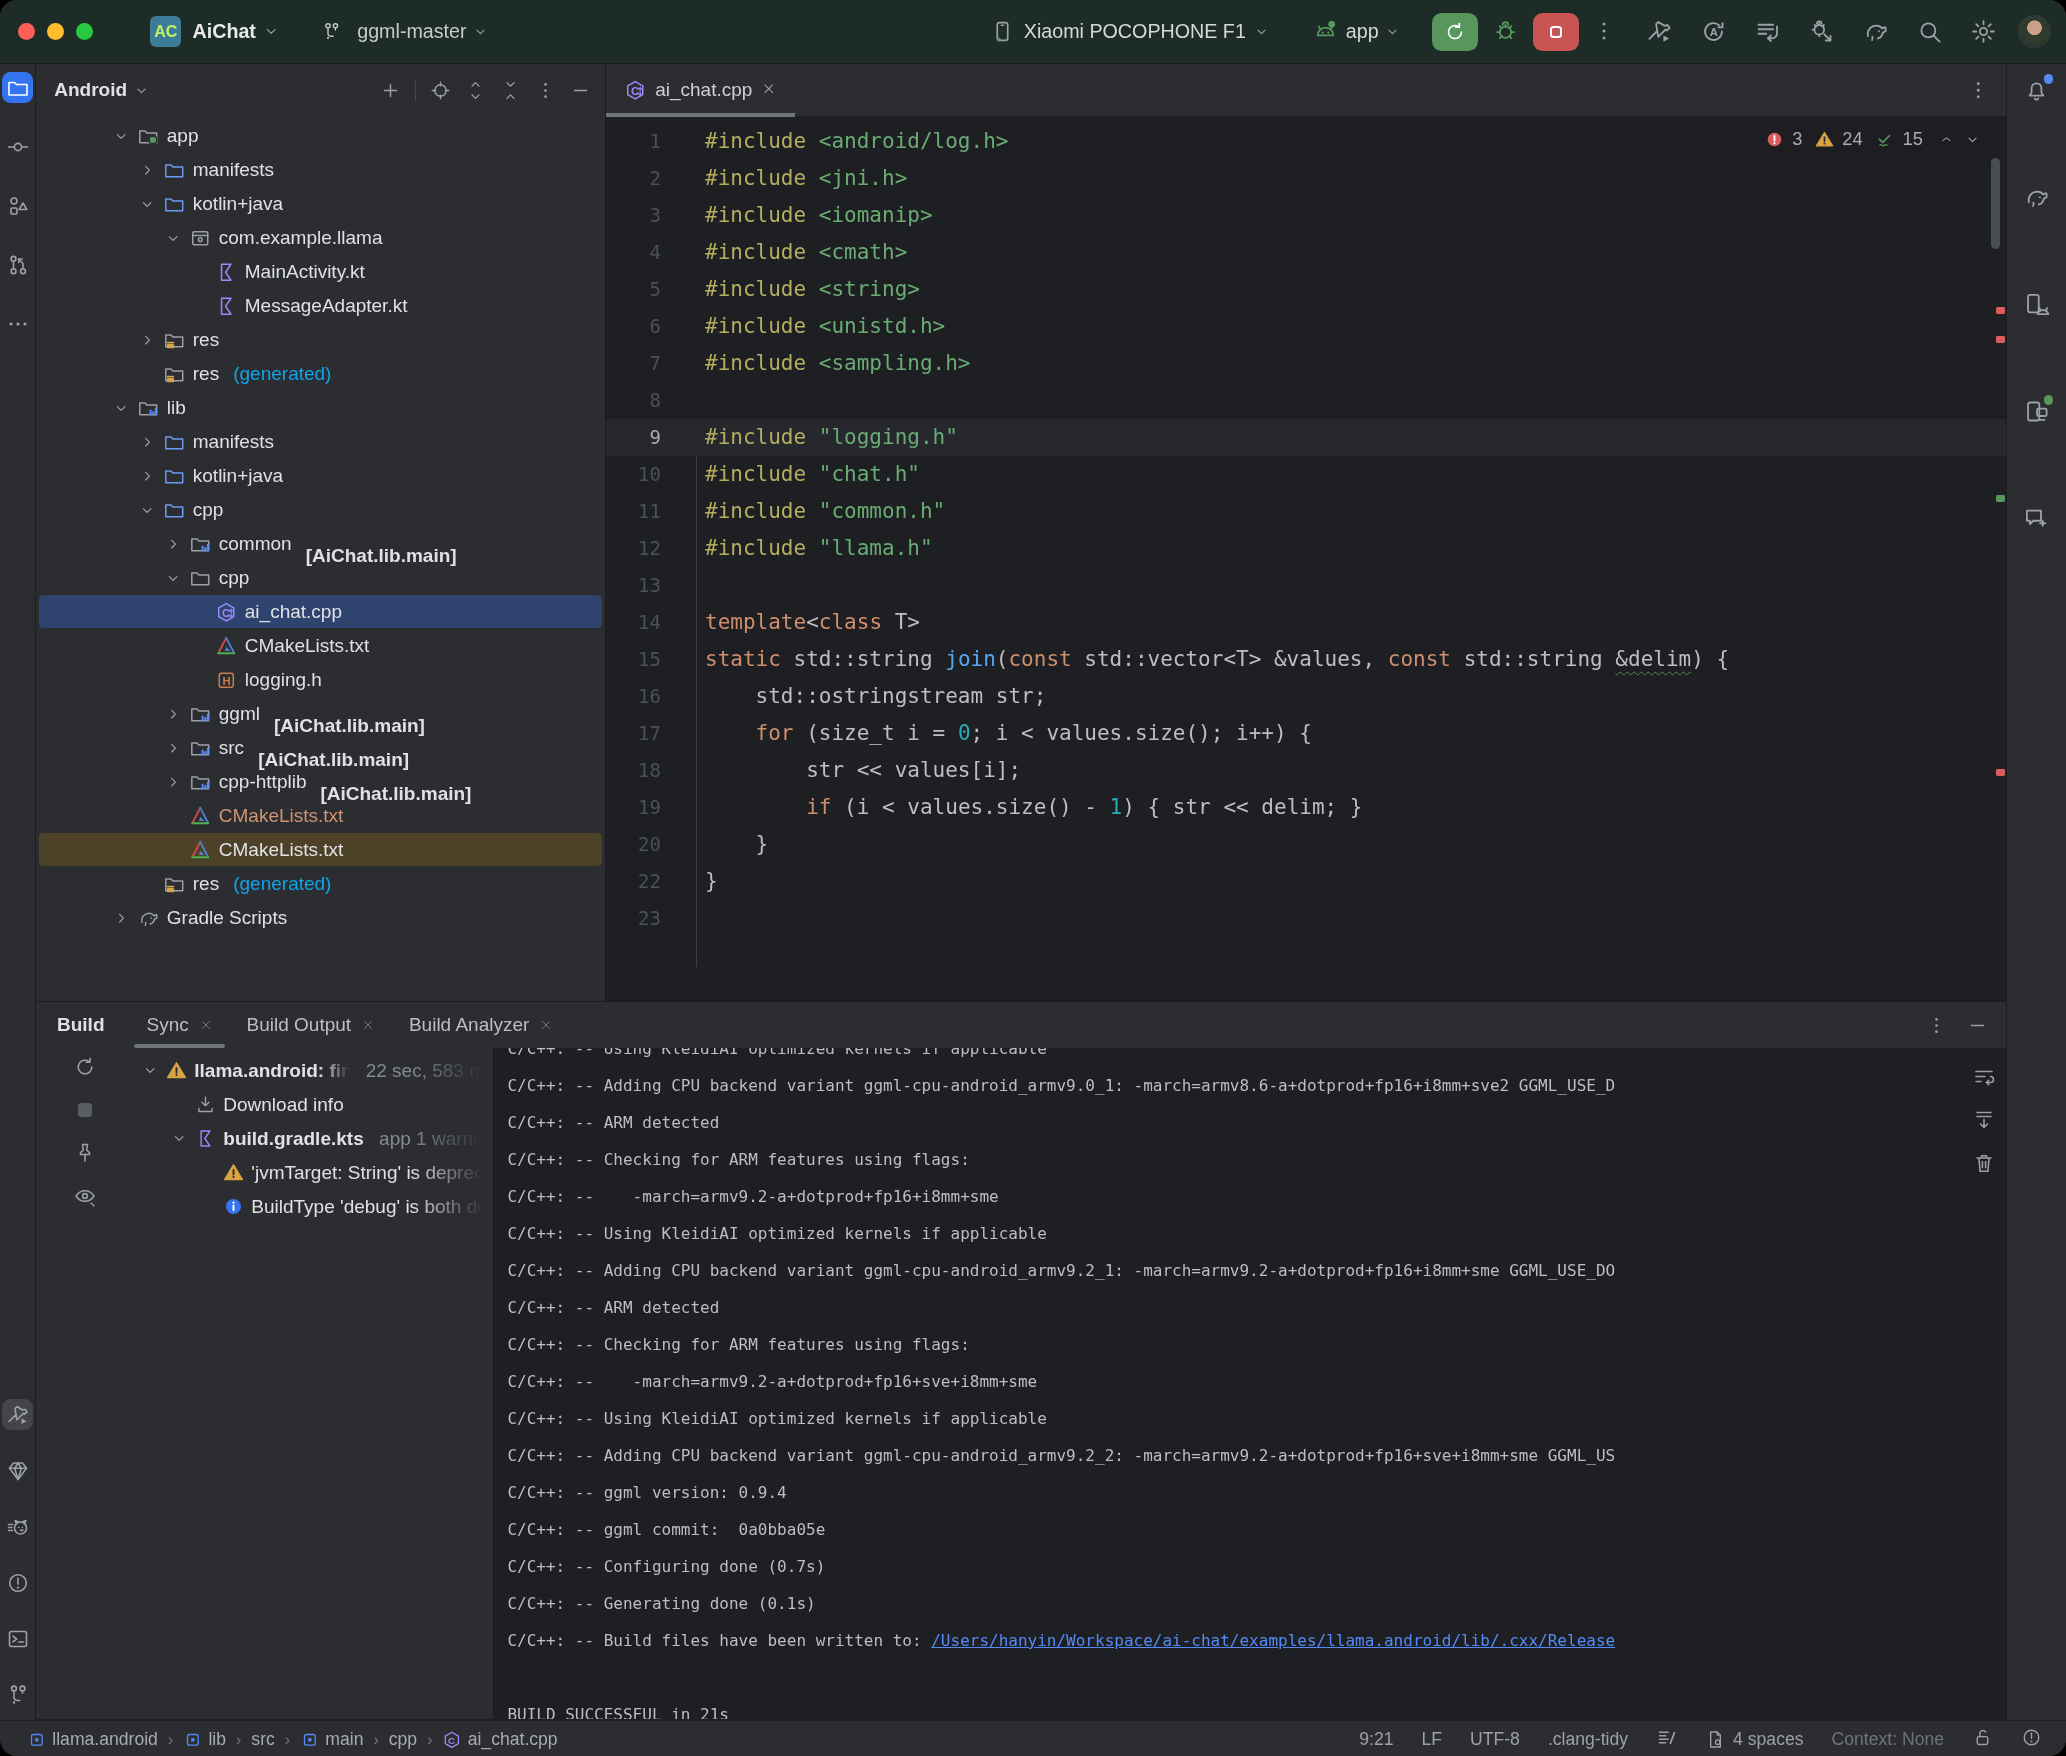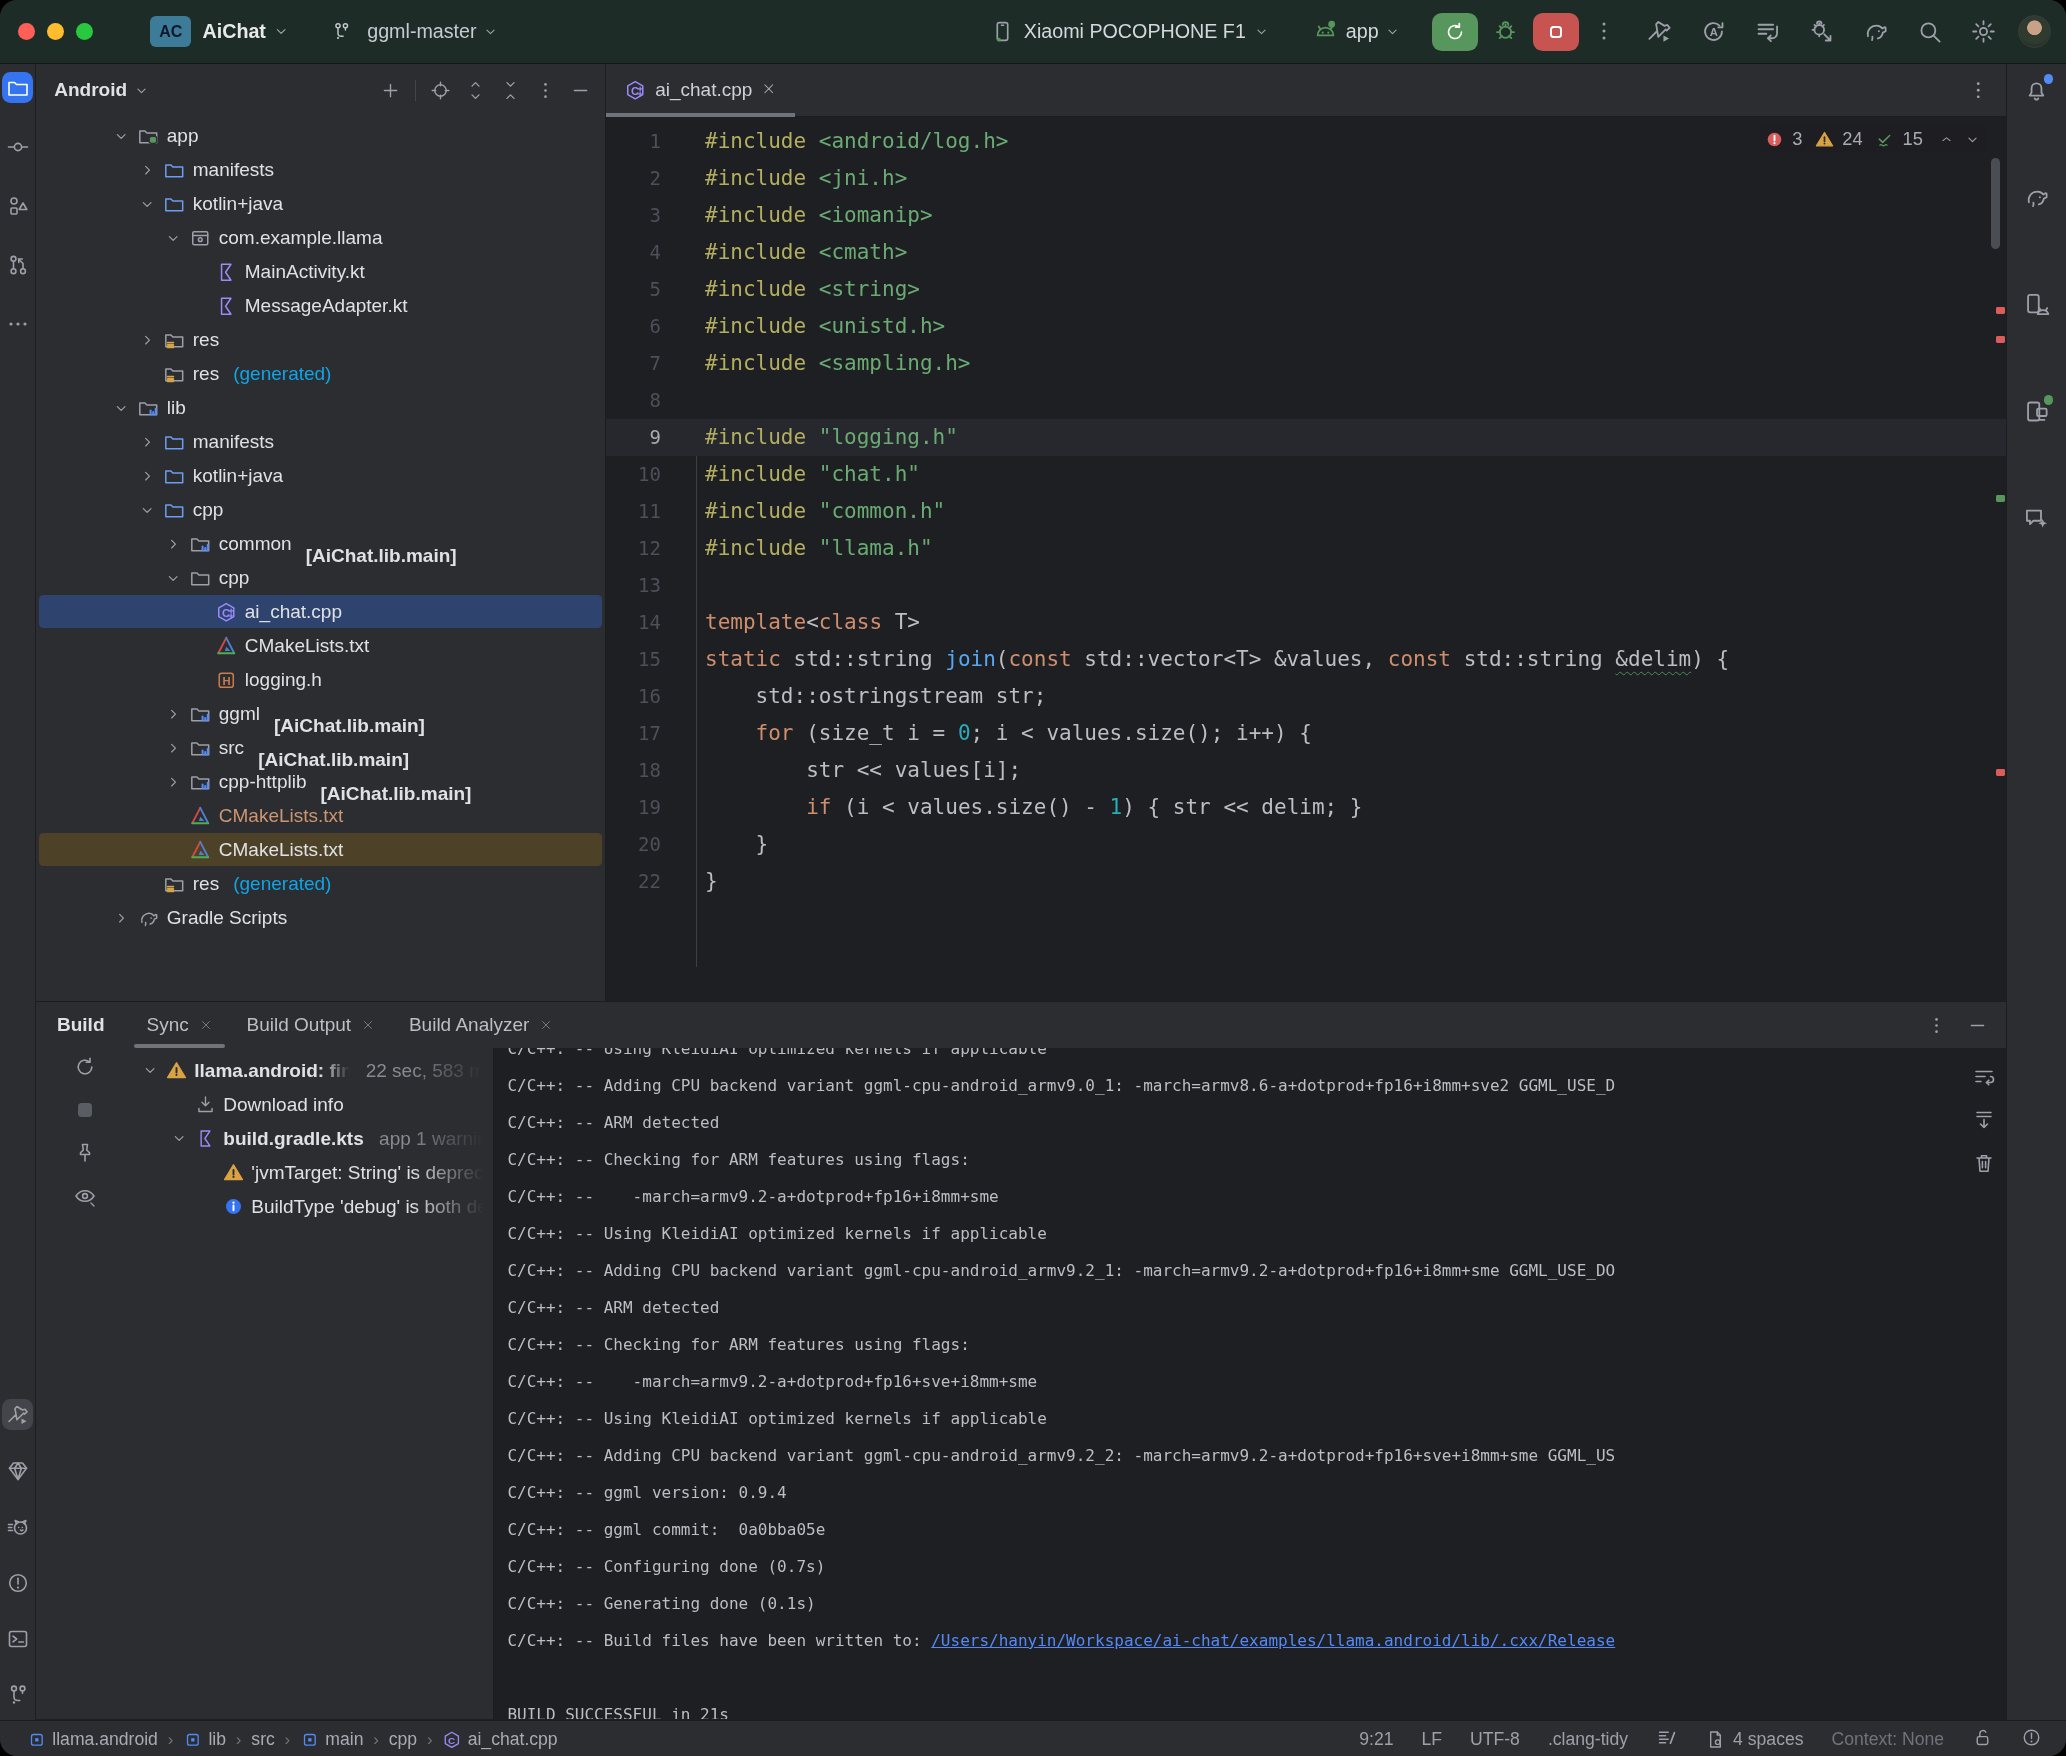--- a/index.html
+++ b/index.html
@@ -6,21 +6,21 @@
   body{width:2066px;height:1757px;overflow:hidden;font-family:"Liberation Sans",sans-serif;-webkit-font-smoothing:antialiased;}
   #win{position:absolute;inset:0;border-radius:17px;overflow:hidden;background:#1E1F22;}
   .ic{display:inline-flex;align-items:center;justify-content:center;flex:none;color:#9DA0A8;}
   .ic svg{display:block;}
 
   
   #titlebar{height:63px;background:#1E2C28;display:flex;align-items:center;border-bottom:1.4px solid #15171A;position:relative;}
   .lights{display:flex;gap:12px;padding-left:18.3px;width:93px;flex:none;}
   .light{width:17px;height:17px;border-radius:50%;}
   .l-close{background:#FF5F57}.l-min{background:#FEBC2E}.l-zoom{background:#28C840}
-  .proj-badge{width:41px;height:31px;border-radius:6px;background:#3C7C99;color:#0f172a;font-weight:700;font-size:16px;display:flex;align-items:center;justify-content:center;margin-left:39px;}
+  .proj-badge{width:31px;height:31px;border-radius:6px;background:#3C7C99;color:#bef264;font-weight:700;font-size:16px;display:flex;align-items:center;justify-content:center;margin-left:39px;}
   .tb-text{color:#E8E9EB;font-size:19.7px;font-weight:600;margin-left:11.2px;}
   .tb-branch{color:#C8CACF;font-size:19.7px;margin-left:7px;}
   .tb-group{display:flex;align-items:center;}
   .btn-run{width:46px;height:38px;border-radius:9.8px;background:#57965C;display:flex;align-items:center;justify-content:center;}
   .btn-stop{width:46px;height:38px;border-radius:9.8px;background:#C75450;display:flex;align-items:center;justify-content:center;}
   .avatar{width:31px;height:31px;border-radius:50%;background:radial-gradient(circle at 50% 38%,#C9A186 0 7px,#2E3B2E 7.7px 60%,#1C241E 100%);border:0.7px solid #3A3D41;}
 
   
   #bodyrow{display:flex;height:1656px;}
   .stripe{background:#2B2D30;display:flex;flex-direction:column;align-items:center;flex:none;}
@@ -797,20 +797,21 @@
                 <div class="cline"><span class="lnum">12</span><span class="ccode"><span class="cd-d">#include </span><span class="cd-s">"llama.h"</span></span></div>
                 <div class="cline"><span class="lnum">13</span><span class="ccode"></span></div>
                 <div class="cline"><span class="lnum">14</span><span class="ccode"><span class="cd-k">template</span><span class="cd-p">&lt;</span><span class="cd-k">class</span><span class="cd-p"> T&gt;</span></span></div>
                 <div class="cline"><span class="lnum">15</span><span class="ccode"><span class="cd-k">static</span><span class="cd-p"> std::string </span><span class="cd-f">join</span><span class="cd-p">(</span><span class="cd-k">const</span><span class="cd-p"> std::vector&lt;T&gt; &amp;values, </span><span class="cd-k">const</span><span class="cd-p"> std::string </span><span class="cd-w">&amp;delim</span><span class="cd-p">) {</span></span></div>
                 <div class="cline"><span class="lnum">16</span><span class="ccode"><span class="cd-p">    std::ostringstream str;</span></span></div>
                 <div class="cline"><span class="lnum">17</span><span class="ccode"><span class="cd-p">    </span><span class="cd-k">for</span><span class="cd-p"> (size_t i = </span><span class="cd-n">0</span><span class="cd-p">; i &lt; values.size(); i++) {</span></span></div>
                 <div class="cline"><span class="lnum">18</span><span class="ccode"><span class="cd-p">        str &lt;&lt; values[i];</span></span></div>
                 <div class="cline"><span class="lnum">19</span><span class="ccode"><span class="cd-p">        </span><span class="cd-k">if</span><span class="cd-p"> (i &lt; values.size() - </span><span class="cd-n">1</span><span class="cd-p">) { str &lt;&lt; delim; }</span></span></div>
                 <div class="cline"><span class="lnum">20</span><span class="ccode"><span class="cd-p">    }</span></span></div>
                 <div class="cline"><span class="lnum">22</span><span class="ccode"><span class="cd-p">}</span></span></div>
+                <div class="cline"><span class="lnum">23</span><span class="ccode"></span></div>
               </div>
             <div id="inspections">
                 <span class="ic" style="width:19px;height:19px;">
                   <svg viewBox="0 0 24 24" width="19" height="19" fill="none" stroke="currentColor" stroke-width="1.6" stroke-linecap="round" stroke-linejoin="round">
                     <circle cx="12" cy="12" r="8.6" fill="#DB5C5C" stroke="none"></circle>
                     <path d="M12 7.2v6.2" stroke="#fff" stroke-width="2.4"></path>
                     <circle cx="12" cy="16.6" r="1.3" fill="#fff" stroke="none"></circle>
                   </svg>
                 </span>
                 <span>3</span>

